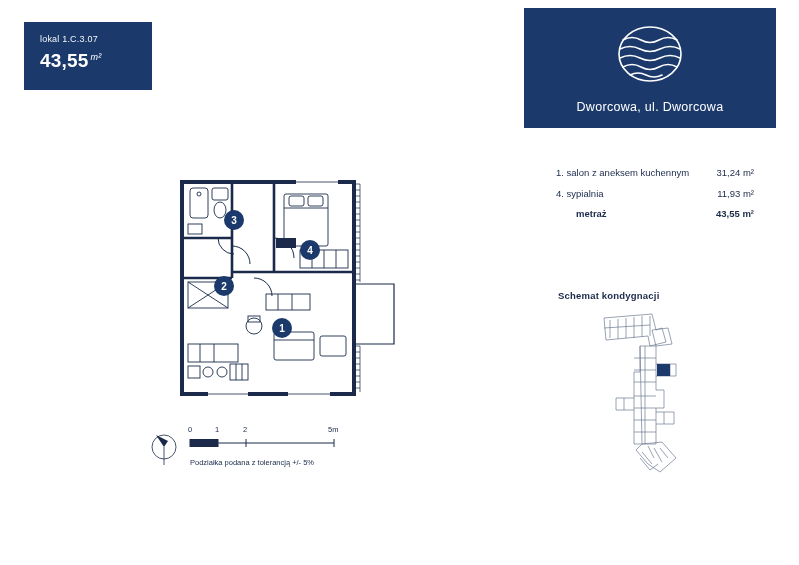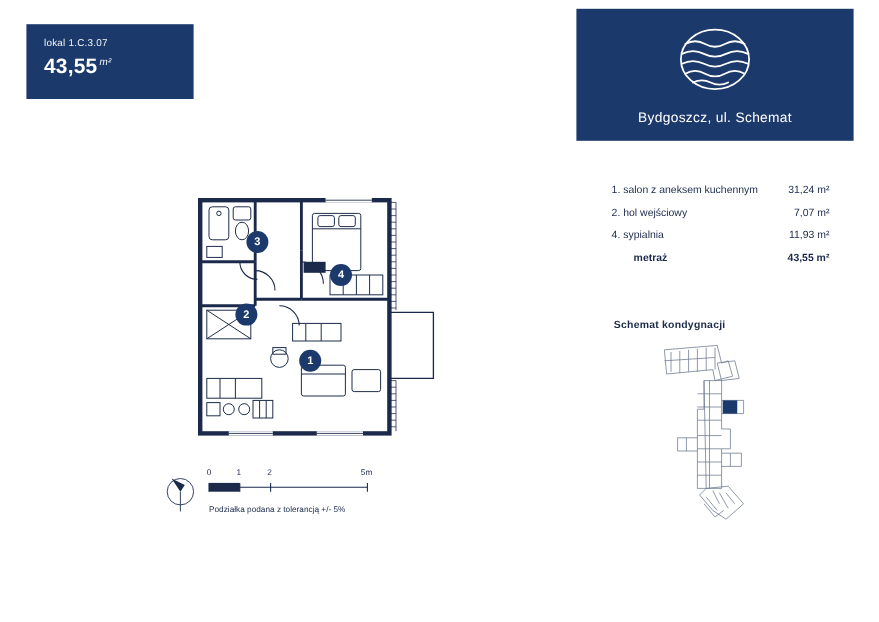--- a/index.html
+++ b/index.html
@@ -24,21 +24,21 @@
   .unit-badge {
     position: absolute;
     left: 24px;
     top: 22px;
     display: flex;
     align-items: stretch;
   }
   .unit-main {
     background: #1b3a6b;
     color: #ffffff;
-    width: 152px;
+    width: 128px;
     height: 68px;
     box-sizing: border-box;
     padding: 12px 0 0 16px;
   }
   .unit-code {
     font-size: 9px;
     letter-spacing: .2px;
     opacity: .95;
   }
   .unit-area {
@@ -205,37 +205,30 @@
         <g stroke="#ffffff" stroke-width="1.6" fill="none" stroke-linecap="round">
           <ellipse cx="39" cy="34" rx="31" ry="27"></ellipse>
           <path d="M12 20 q 9 -5 18 0 t 18 0 t 18 0"></path>
           <path d="M9 29 q 10 -5 20 0 t 20 0 t 20 0"></path>
           <path d="M9 38 q 10 -5 20 0 t 20 0 t 20 0"></path>
           <path d="M12 47 q 9 -5 18 0 t 18 0 t 18 0"></path>
           <path d="M19 55 q 8 -4 16 0 t 16 0"></path>
         </g>
       </svg>
     </div>
-    <div class="brand-title">Bydgoszcz, ul. Schemat</div>
+    <div class="brand-title">Dworcowa, ul. Dworcowa</div>
   </div>
 
   <div class="legend">
     <div class="legend-row">
       <span class="lbl">
         <span>1.</span>
         <span>salon z aneksem kuchennym</span>
       </span>
       <span class="val">31,24 m²</span>
-    </div>
-    <div class="legend-row">
-      <span class="lbl">
-        <span>2.</span>
-        <span>hol wejściowy</span>
-      </span>
-      <span class="val">7,07 m²</span>
     </div>
     <div class="legend-row">
       <span class="lbl">
         <span>4.</span>
         <span>sypialnia</span>
       </span>
       <span class="val">11,93 m²</span>
     </div>
     <div class="legend-row total">
       <span class="lbl">metraż</span>

